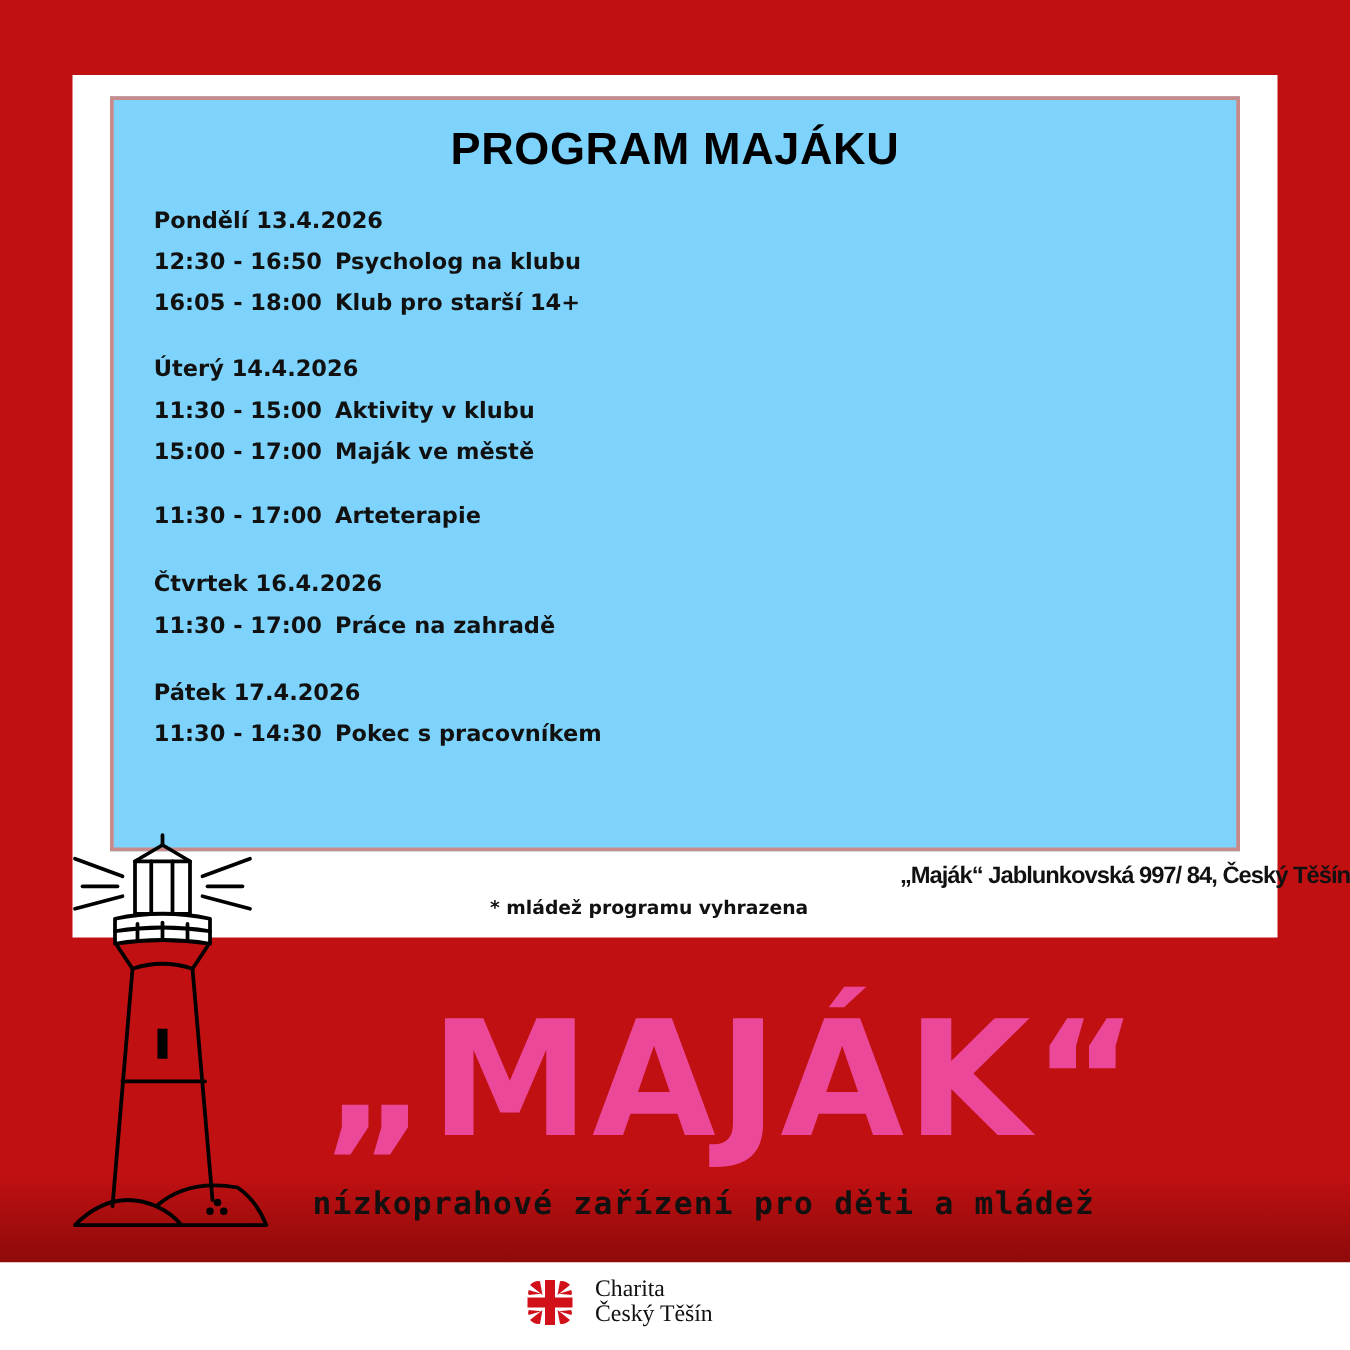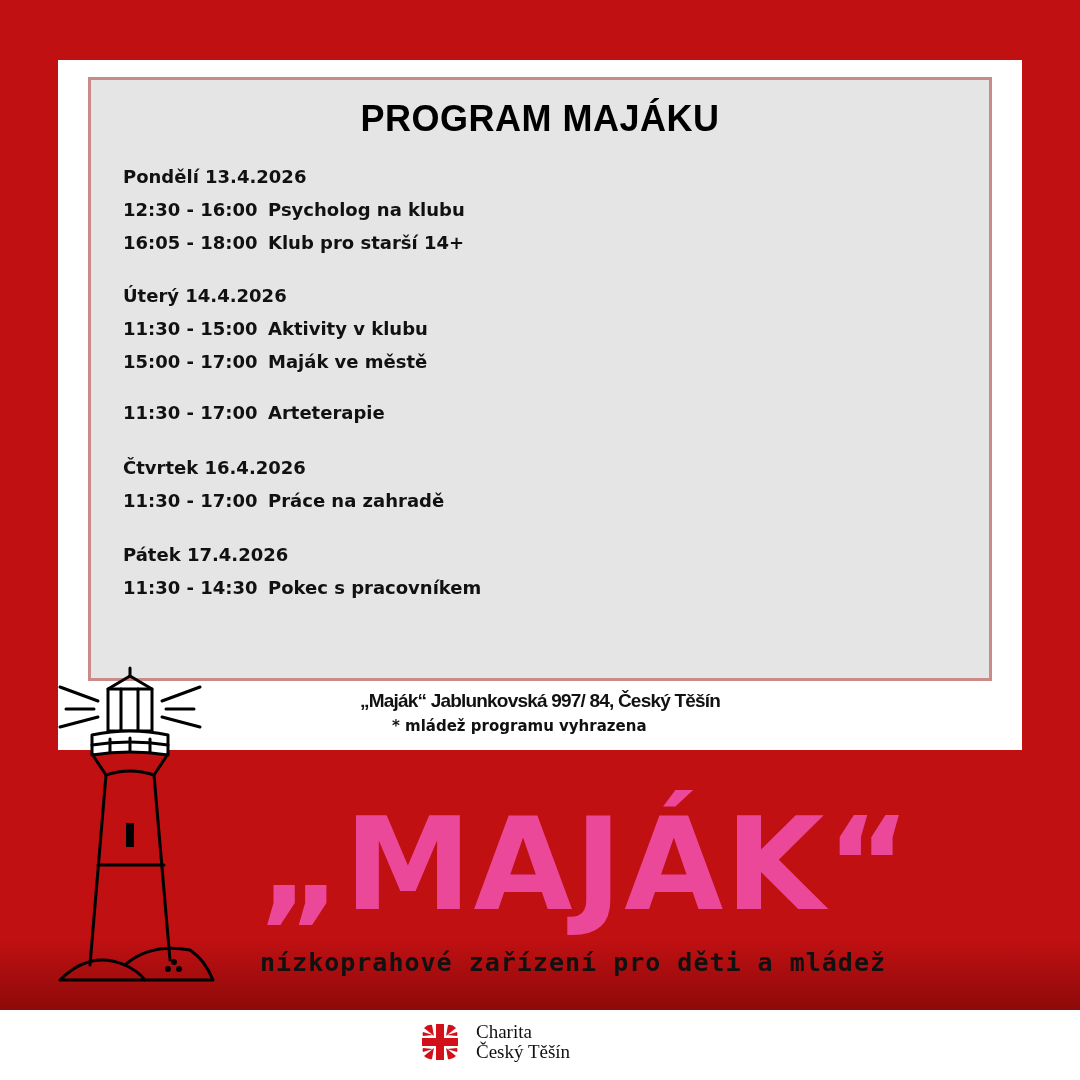--- a/index.html
+++ b/index.html
@@ -1,48 +1,48 @@
 <!DOCTYPE html>
 <html><head>
 <meta charset="utf-8">
 <style>
   html, body { margin:0; padding:0; }
   body { width:1080px; height:1080px; position:relative; overflow:hidden; background:#ffffff; font-family:"DejaVu Sans", sans-serif; }
   .red-bg { position:absolute; left:0; top:0; width:1080px; height:1010px; background:linear-gradient(to bottom, #c01012 0%, #c01012 93%, #8e0a0a 100%); }
   .white-panel { position:absolute; left:58px; top:60px; width:964px; height:690px; background:#ffffff; }
-  .inner-box { position:absolute; left:88px; top:77px; width:898px; height:598px; border:3px solid #c98a8a; background:#e5e5e5; }
+  .inner-box { position:absolute; left:88px; top:77px; width:898px; height:598px; border:3px solid #c98a8a; background:#7dd3fc; }
   .title { position:absolute; left:0; width:100%; top:18px; text-align:center; font-family:"Liberation Sans", sans-serif; font-weight:bold; font-size:36px; color:#000; letter-spacing:0.5px; }
   .schedule { position:absolute; left:32px; top:80px; font-family:"DejaVu Sans", sans-serif; font-weight:bold; font-size:18px; color:#111; }
   .day { margin-bottom:0; }
   .day-label { height:33px; line-height:33px; }
   .entry { height:33px; line-height:33px; white-space:pre; }
   .entry .time { display:inline-block; width:145px; }
   .day-gap { height:20px; }
-  .address { position:absolute; left:0; width:1080px; top:690px; text-align:center; font-family:"Liberation Sans", sans-serif; font-weight:bold; font-size:19px; color:#111; letter-spacing:-0.8px; }
+  .address { position:absolute; left:0; width:1080px; top:690px; text-align:right; font-family:"Liberation Sans", sans-serif; font-weight:bold; font-size:19px; color:#111; letter-spacing:-0.8px; }
   .address-line { position:relative; left:0px; }
   .note { position:absolute; left:392px; top:717px; font-family:"DejaVu Sans", sans-serif; font-weight:bold; font-size:15px; color:#111; }
   .big-title { position:absolute; left:258px; top:790px; font-family:"DejaVu Sans", sans-serif; font-weight:bold; font-size:128px; color:#ec4899; letter-spacing:2px; line-height:150px; }
-  .subtitle { position:absolute; left:260px; top:948px; font-family:"DejaVu Sans Mono", monospace; font-weight:bold; font-size:25px; color:#111; letter-spacing:1px; }
+  .subtitle { position:absolute; left:250px; top:948px; font-family:"DejaVu Sans Mono", monospace; font-weight:bold; font-size:25px; color:#111; letter-spacing:1px; }
   .lighthouse { position:absolute; left:50px; top:665px; width:170px; height:320px; }
   .footer { position:absolute; left:0; top:1010px; width:1080px; height:70px; background:#fff; }
   .logo { position:absolute; left:420px; top:1022px; display:flex; align-items:center; }
   .logo-text { margin-left:16px; font-family:"Liberation Serif", serif; font-size:19px; line-height:20px; color:#111; }
 </style>
 </head>
 <body>
 
 <div class="red-bg"></div>
 <div class="white-panel"></div>
 
 <div class="inner-box">
   <div class="title">PROGRAM MAJÁKU</div>
   <div class="schedule">
     <div class="day">
       <div class="day-label">Pondělí 13.4.2026</div>
-      <div class="entry"><span class="time">12:30 - 16:00</span><span>Psycholog na klubu</span></div>
+      <div class="entry"><span class="time">12:30 - 16:50</span><span>Psycholog na klubu</span></div>
       <div class="entry"><span class="time">16:05 - 18:00</span><span>Klub pro starší 14+</span></div>
     </div>
     <div class="day-gap"></div>
     <div class="day">
       <div class="day-label">Úterý 14.4.2026</div>
       <div class="entry"><span class="time">11:30 - 15:00</span><span>Aktivity v klubu</span></div>
       <div class="entry"><span class="time">15:00 - 17:00</span><span>Maják ve městě</span></div>
     </div>
     <div class="day-gap" style="height:18px"></div>
     <div class="day">

